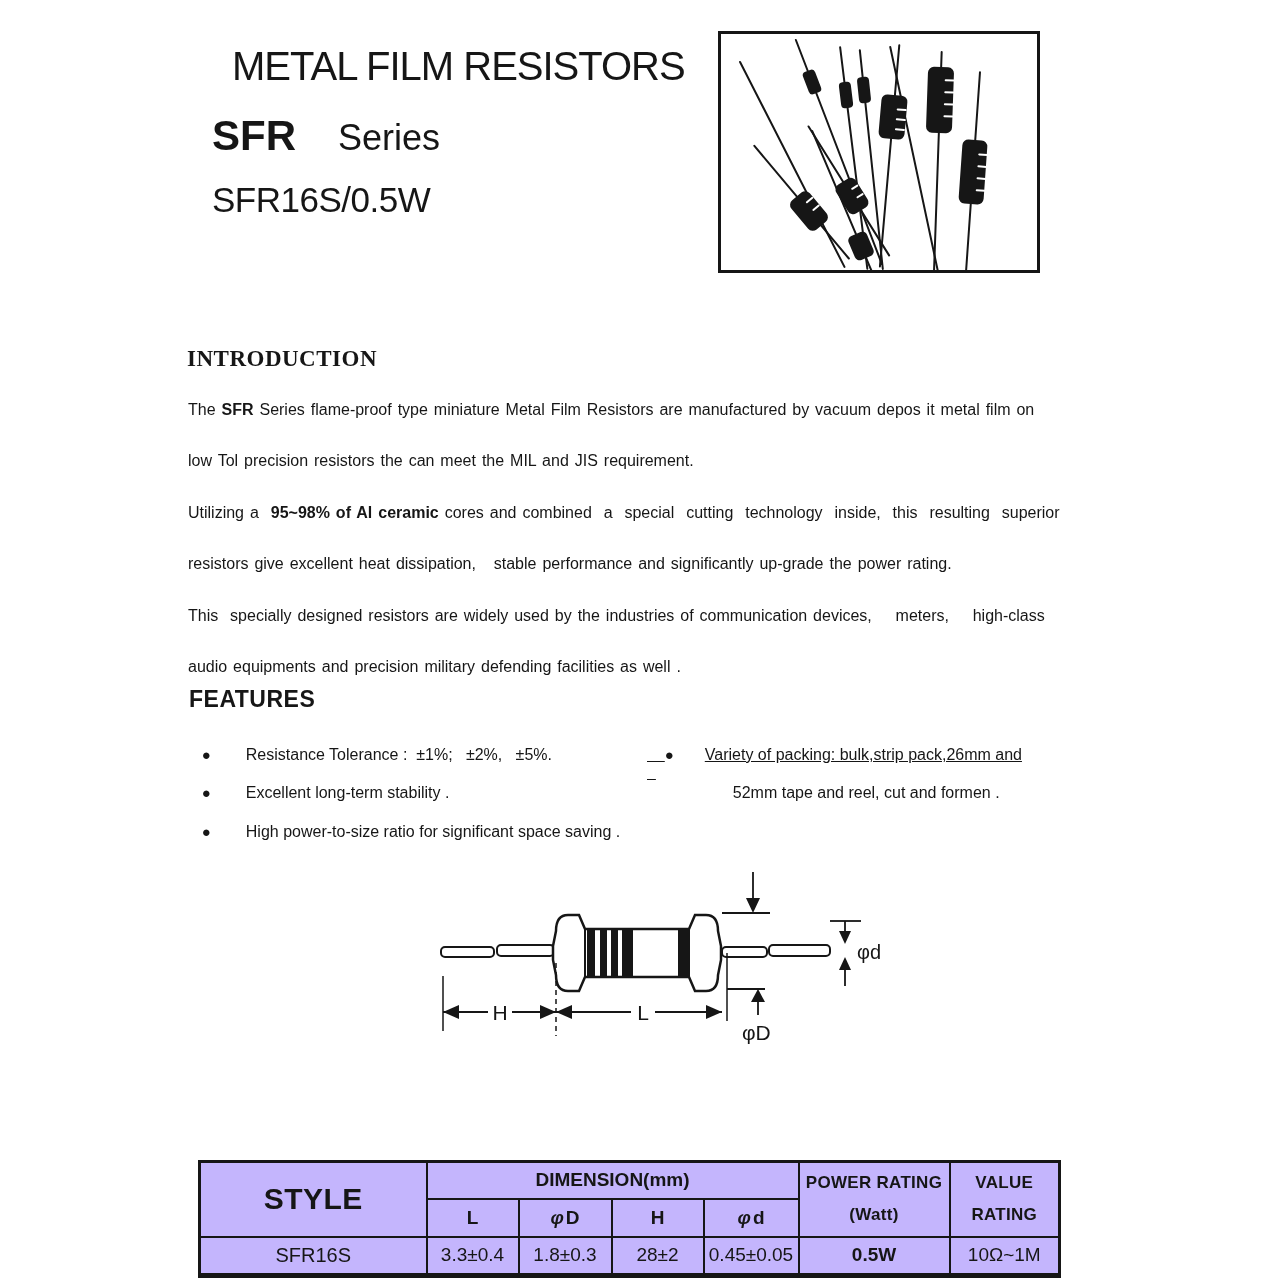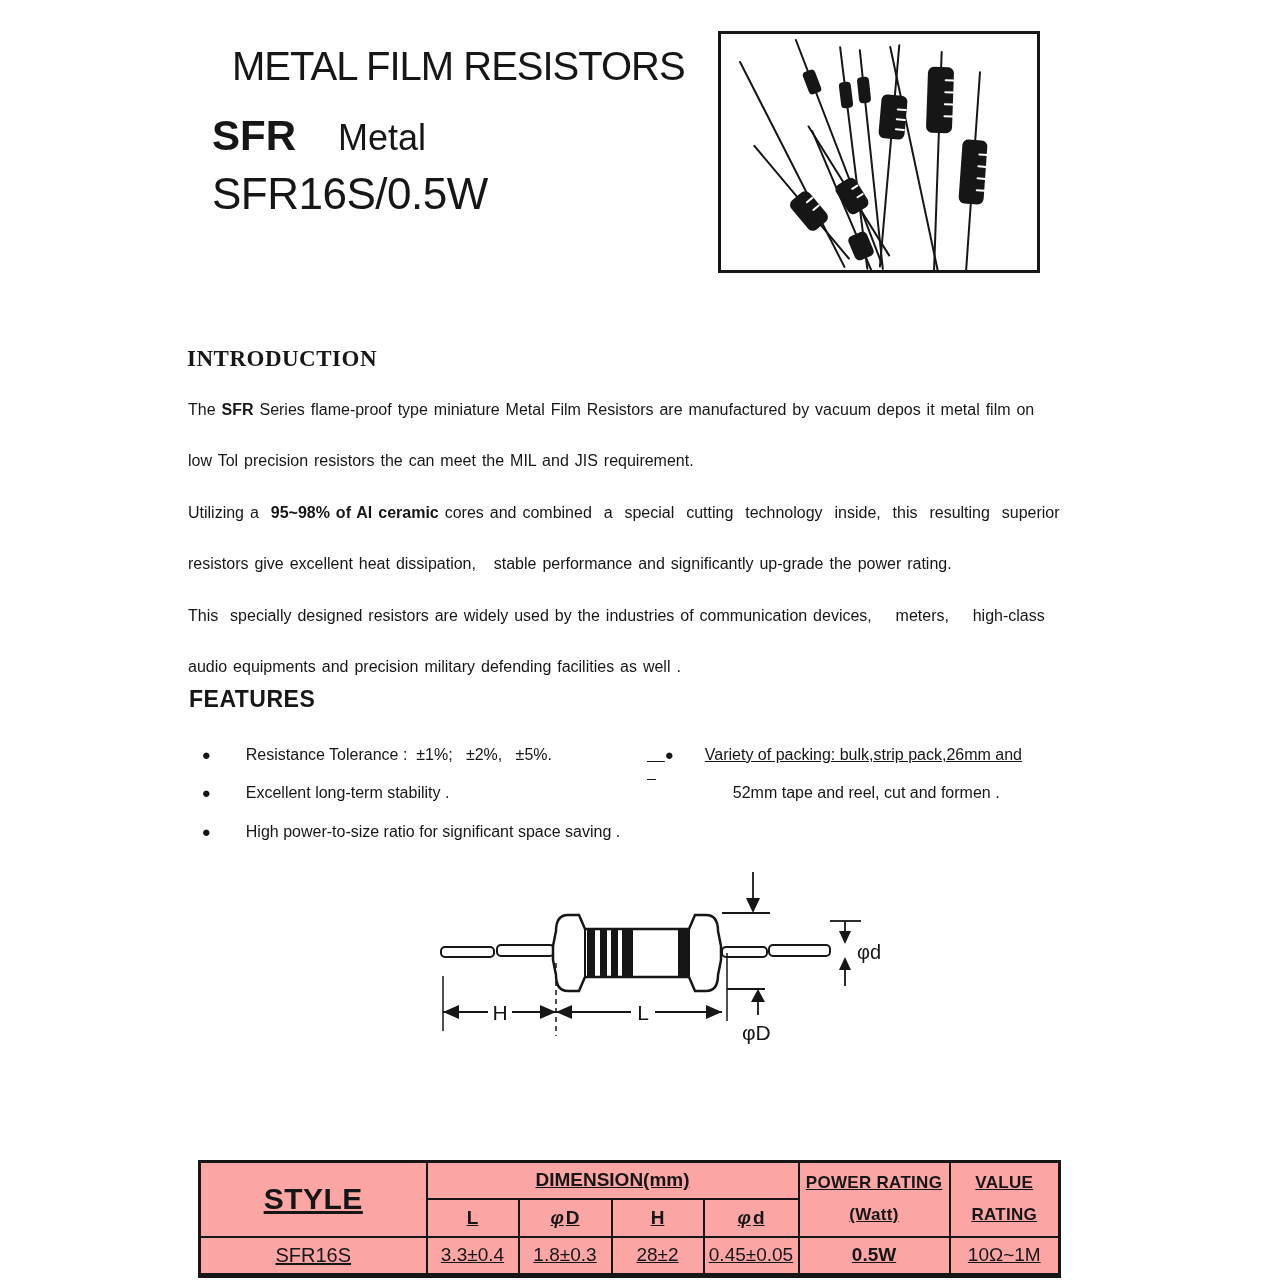--- a/index.html
+++ b/index.html
@@ -8,21 +8,21 @@
     background:#ffffff; color:#161616; overflow:hidden;
     font-family:"Liberation Sans", sans-serif;
   }
   .abs { position:absolute; }
 
   
   .product-title { left:212px; top:44px; font-size:40px; letter-spacing:-1px; white-space:pre;margin-left:20px; }
   .series-line  { left:212px; top:112px; display:flex; align-items:baseline; }
   .series-name  { font-size:42px; font-weight:bold; }
   .series-word  { font-size:36px; margin-left:42px; }
-  .model-number { left:212px; top:169px; font-size:44px; letter-spacing:-0.5px; }
+  .model-number { left:212px; top:180px; font-size:35px; letter-spacing:-0.5px; }
 
   
   .photo-box { left:718px; top:31px; width:316px; height:236px; border:3px solid #161616; background:#fff; }
 
   
   .section-heading { font-size:23px; font-weight:bold; letter-spacing:0.5px; }
   .intro-heading { left:187px; top:346px;font-family:Liberation Serif, serif; }
   .features-heading { left:189px; top:686px; }
 
   
@@ -35,21 +35,21 @@
   .feature-bullet { display:inline-block; width:44px; font-size:15px; }
   .feature-bullet.narrow { width:40px; }
   .feature-text { font-size:16px; white-space:pre; }
 
   
   .diagram-svg { left:430px; top:860px; }
   svg text { font-family:"Liberation Sans", sans-serif; fill:#161616; }
 
   
   .spec-table-wrap { left:198px; top:1160px; }
-  table.spec { border-collapse:collapse; table-layout:fixed; width:860px; background:#fca5a5;text-decoration:underline; }
+  table.spec { border-collapse:collapse; table-layout:fixed; width:860px; background:#c4b5fd; }
   table.spec td {
     border:2px solid #161616; text-align:center; vertical-align:middle;
     padding:0; overflow:hidden; color:#161616;
   }
   table.spec { border:3px solid #161616; border-bottom:5px solid #161616; }
   td.thickL { border-left:3px solid #161616; }
   .cell-style-hdr { font-size:30px; font-weight:bold; letter-spacing:0.5px; }
   .cell-dim-hdr { font-size:19px; font-weight:bold; }
   .cell-sub-hdr { font-size:19px; font-weight:bold; }
   .cell-sub-hdr .phi { font-style:italic; font-weight:bold; padding-right:2px; }
@@ -60,21 +60,21 @@
   tr.hrow1 { height:37px; } tr.hrow2 { height:38px; } tr.drow { height:39px; }
 </style>
 </head>
 <body>
 
 <div class="page">
 
   <div class="abs product-title">METAL FILM RESISTORS</div>
   <div class="abs series-line">
     <span class="series-name">SFR</span>
-    <span class="series-word">Metal</span>
+    <span class="series-word">Series</span>
   </div>
   <div class="abs model-number">SFR16S/0.5W</div>
 
   <div class="abs photo-box">
     <svg width="316" height="236" viewBox="0 0 316 236">
       <defs>
           <clipPath id="pc">
             <rect x="0" y="0" width="316" height="236"></rect>
           </clipPath>
         </defs>

